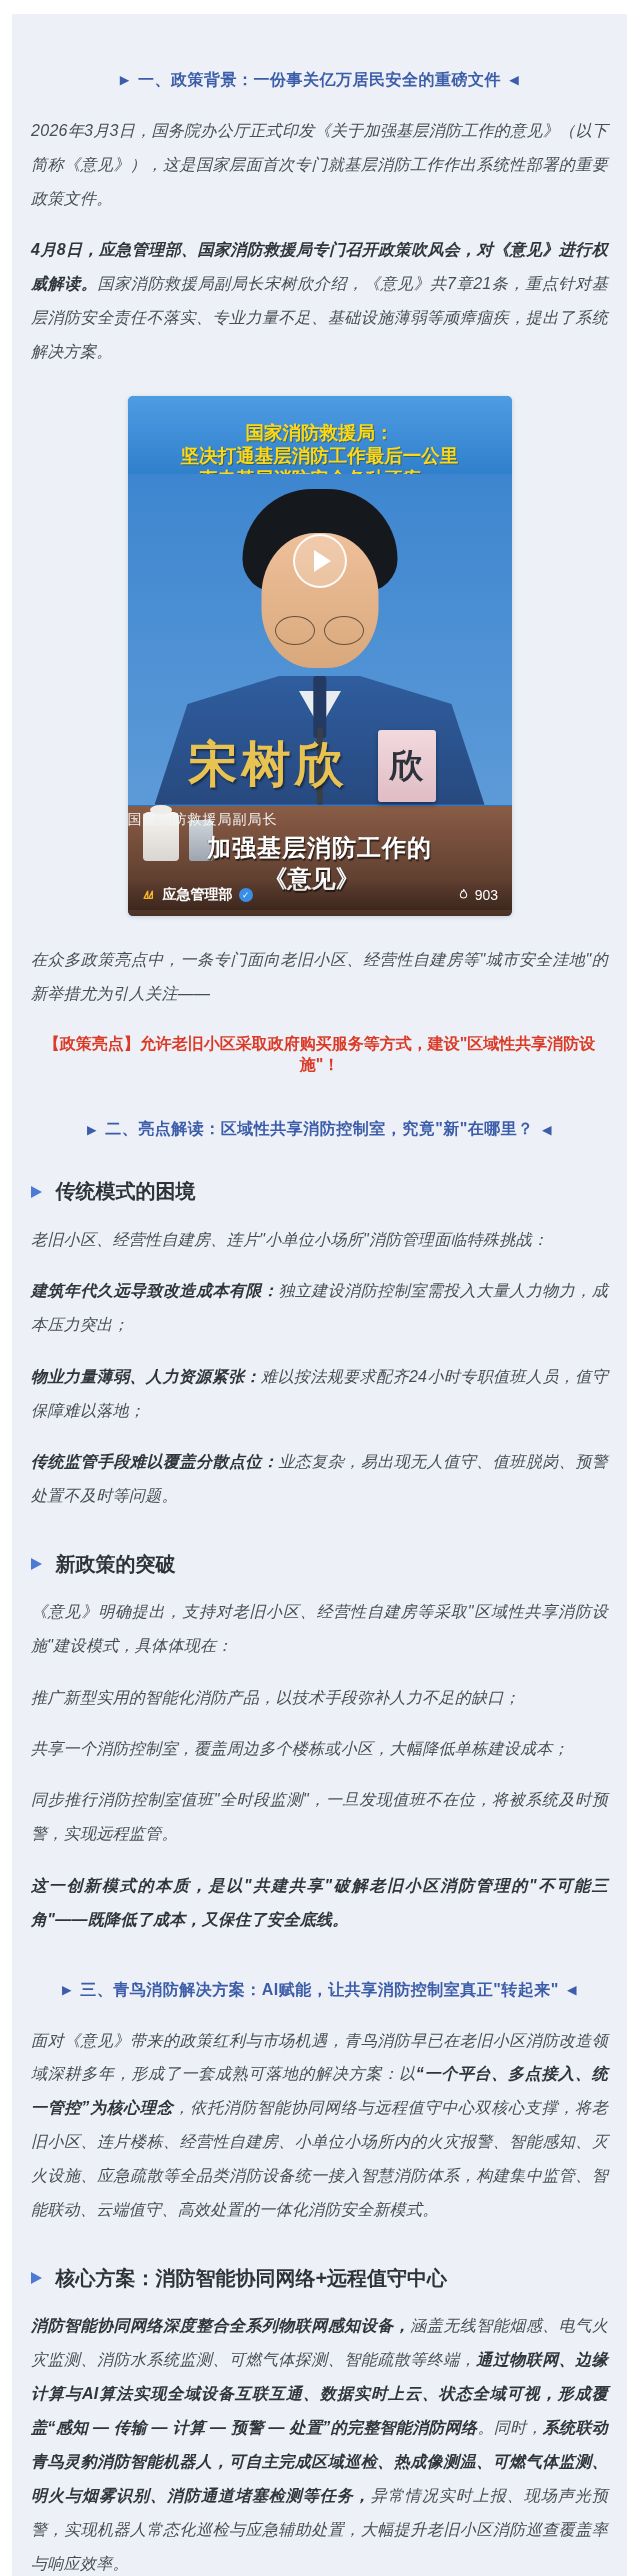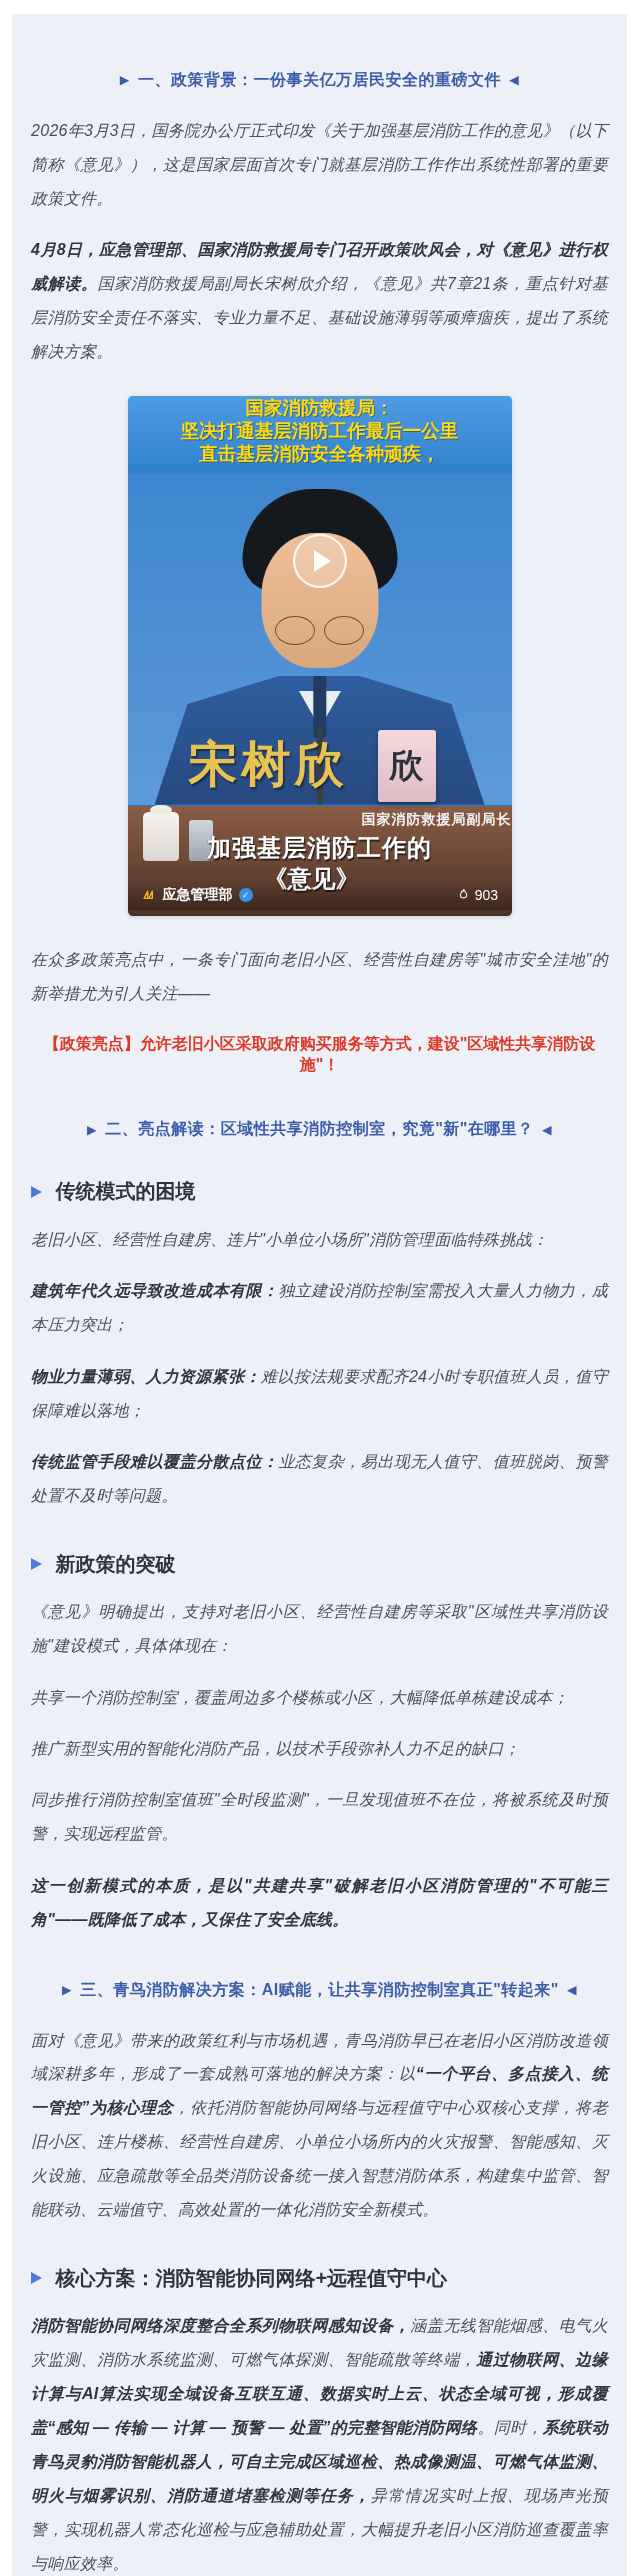--- a/index.html
+++ b/index.html
@@ -17,21 +17,21 @@
   
   .para{font-size:16px;line-height:2.12;color:#474d57;margin:17.5px 0;text-align:justify;letter-spacing:0.3px;font-style:italic;}
   .para b{color:#2f343d;}
   .bold-para{font-weight:bold;color:#2f343d;}
   .red-line{font-size:16px;font-weight:bold;color:#dc3a26;text-align:center;margin:24px 0 5.2px;}
 
   
   .video{position:relative;width:384px;height:520px;margin:27px auto;border-radius:5.2px;overflow:hidden;
          background:#2878c8;box-shadow:0 1px 4.1px rgba(80,100,140,.25);}
   .v-title{position:absolute;top:0;left:0;right:0;height:84px;background:linear-gradient(#4e9ce2,#2e7ecb);
-           border-bottom:2.1px solid #1d62aa;padding-top:0;box-sizing:border-box;}
+           border-bottom:2.1px solid #1d62aa;padding-top:25px;box-sizing:border-box;}
   .v-title div{font-size:18.5px;line-height:23px;font-weight:bold;color:#ffd814;text-align:center;
                text-shadow:1px 1px 0 rgba(50,70,30,.55);}
   .v-photo{position:absolute;top:78px;left:0;right:0;height:331px;background:linear-gradient(#3d86cf,#5d9ad8);}
   .hair{position:absolute;top:15.5px;left:50%;transform:translateX(-50%);width:155px;height:103px;background:#15181d;border-radius:77px 77px 36px 36px;}
   .face{position:absolute;top:59px;left:50%;transform:translateX(-50%);width:117px;height:135px;background:linear-gradient(#eec09a,#d9a87c);border-radius:46% 46% 44% 44%;}
   .glasses{position:absolute;top:142px;left:50%;transform:translateX(-50%);width:98px;height:29px;}
   .glasses i{position:absolute;top:0;width:38px;height:27px;border:1.5px solid rgba(70,60,48,.8);border-radius:50%;}
   .glasses i.l{left:4.1px;} .glasses i.r{right:4.1px;}
   .suit{position:absolute;bottom:0;left:50%;transform:translateX(-50%);width:330px;height:129px;
         background:linear-gradient(#2f5d9e,#27497f);clip-path:polygon(0 100%,10% 22%,38% 0,62% 0,90% 22%,100% 100%);}
@@ -44,21 +44,21 @@
   .v-play .pt{width:0;height:0;border-left:17.5px solid #fff;border-top:11.3px solid transparent;border-bottom:11.3px solid transparent;margin-left:5.2px;}
   .v-name{position:absolute;top:336px;left:61px;font-size:49px;font-weight:bold;color:#e9c352;letter-spacing:4.1px;
           text-shadow:1.5px 2.1px 2.1px rgba(0,0,0,.45);z-index:3;}
   .v-plate{position:absolute;top:334px;left:250px;width:58px;height:72px;background:linear-gradient(#f2d9de,#e0bcc4);
            border-radius:3.1px;display:flex;align-items:center;justify-content:center;font-size:34px;font-weight:bold;color:#2c313a;
            box-shadow:0 2.1px 4.1px rgba(0,0,0,.3);z-index:3;}
   .v-desk{position:absolute;top:410px;left:0;right:0;bottom:0;background:linear-gradient(#8a5c46,#4c3226);}
   .cup1{position:absolute;top:6.2px;left:15.5px;width:36px;height:49px;background:linear-gradient(#f7f5f2,#d9d5d0);border-radius:5.2px 5.2px 4.1px 4.1px;}
   .cup1:before{content:"";position:absolute;top:-7.2px;left:7.2px;width:21.6px;height:10.3px;background:#efece8;border-radius:50%;}
   .glass{position:absolute;top:14.4px;left:61px;width:24px;height:41px;background:linear-gradient(rgba(220,235,245,.85),rgba(175,200,222,.72));border-radius:3.1px;}
-  .v-role{position:absolute;top:5.2px;left:0;right:0;text-align:right;font-size:14px;color:#f2f4f6;letter-spacing:1px;font-weight:bold;}
+  .v-role{position:absolute;top:5.2px;left:0;right:0;text-align:left;font-size:14px;color:#f2f4f6;letter-spacing:1px;}
   .v-cap1{position:absolute;top:26px;left:0;right:0;text-align:center;font-size:24px;font-weight:bold;color:#fff;
           text-shadow:1px 1.5px 1px rgba(0,0,0,.6),-0.5px -0.5px 0 rgba(80,80,80,.7);letter-spacing:1px;}
   .v-cap2{position:absolute;top:57px;left:0;right:16px;text-align:center;font-size:24px;font-weight:bold;color:#fff;
           text-shadow:1px 1.5px 1px rgba(0,0,0,.6),-0.5px -0.5px 0 rgba(80,80,80,.7);}
   .v-bar{position:absolute;left:0;right:0;bottom:6px;height:30px;background:linear-gradient(rgba(20,10,5,0),rgba(20,10,5,.3));
          display:flex;align-items:center;padding:0 13.4px;gap:6.2px;color:#fff;font-size:14px;font-weight:600;}
   .v-bar .right{margin-left:auto;display:flex;align-items:center;gap:5.2px;font-weight:500;}
   .badge{width:14px;height:14px;border-radius:50%;background:#3a8ee6;color:#fff;font-size:8.8px;font-weight:bold;
          display:inline-flex;align-items:center;justify-content:center;}
 </style>
@@ -138,22 +138,22 @@
     <p class="para">老旧小区、经营性自建房、连片"小单位小场所"消防管理面临特殊挑战：</p>
     <p class="para"><b>建筑年代久远导致改造成本有限：</b><span>独立建设消防控制室需投入大量人力物力，成本压力突出；</span></p>
     <p class="para"><b>物业力量薄弱、人力资源紧张：</b><span>难以按法规要求配齐24小时专职值班人员，值守保障难以落地；</span></p>
     <p class="para"><b>传统监管手段难以覆盖分散点位：</b><span>业态复杂，易出现无人值守、值班脱岗、预警处置不及时等问题。</span></p>
 
     <div class="sub-head">
       <span class="marker"></span>
       <span>新政策的突破</span>
     </div>
     <p class="para">《意见》明确提出，支持对老旧小区、经营性自建房等采取"区域性共享消防设施"建设模式，具体体现在：</p>
+    <p class="para">推广新型实用的智能化消防产品，以技术手段弥补人力不足的缺口；</p>
     <p class="para">共享一个消防控制室，覆盖周边多个楼栋或小区，大幅降低单栋建设成本；</p>
-    <p class="para">推广新型实用的智能化消防产品，以技术手段弥补人力不足的缺口；</p>
     <p class="para">同步推行消防控制室值班"全时段监测"，一旦发现值班不在位，将被系统及时预警，实现远程监管。</p>
     <p class="para bold-para">这一创新模式的本质，是以"共建共享"破解老旧小区消防管理的"不可能三角"——既降低了成本，又保住了安全底线。</p>
 
     <h2 class="sec-title">
       <span class="tri">▶</span>
       <span>三、青鸟消防解决方案：AI赋能，让共享消防控制室真正"转起来"</span>
       <span class="tri">◀</span>
     </h2>
     <p class="para"><span>面对《意见》带来的政策红利与市场机遇，青鸟消防早已在老旧小区消防改造领域深耕多年，形成了一套成熟可落地的解决方案：以</span><b>“一个平台、多点接入、统一管控”为核心理念</b><span>，依托消防智能协同网络与远程值守中心双核心支撑，将老旧小区、连片楼栋、经营性自建房、小单位小场所内的火灾报警、智能感知、灭火设施、应急疏散等全品类消防设备统一接入智慧消防体系，构建集中监管、智能联动、云端值守、高效处置的一体化消防安全新模式。</span></p>
 

